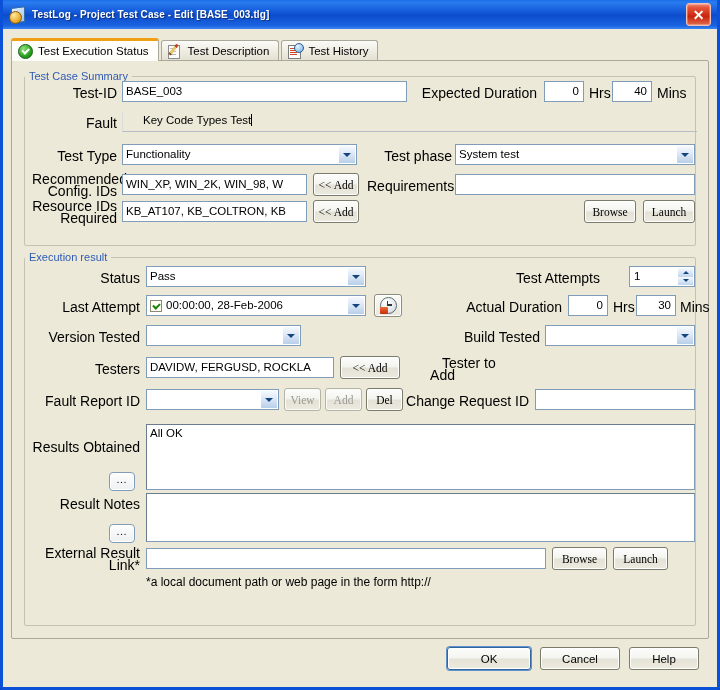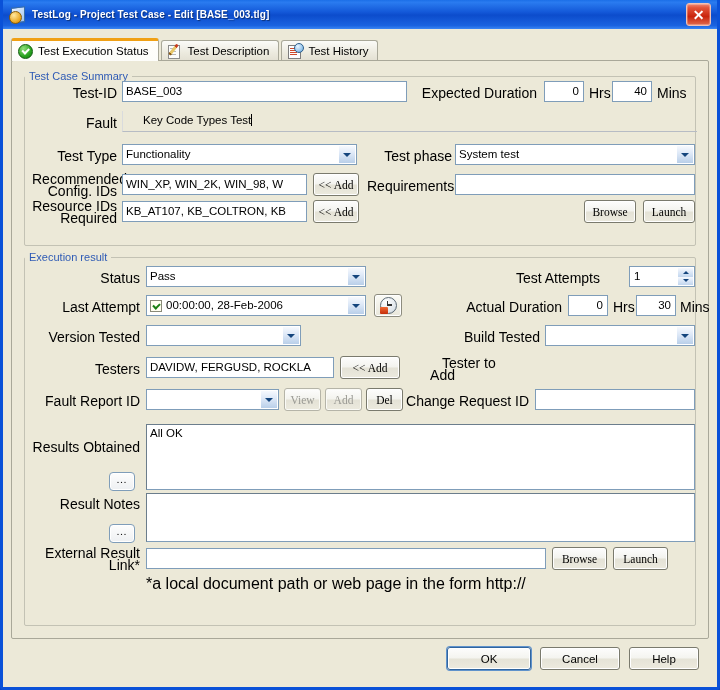--- a/index.html
+++ b/index.html
@@ -327,21 +327,21 @@
     border: 1px solid #7f9db9;
     border-top-color: #6b7d8c; border-left-color: #6b7d8c;
     font-size: 11.5px; color: #000;
     padding: 1px 3px; line-height: 14px;
     overflow: hidden;
     cursor: text;
   }
 
   .hint {
     position: absolute;
-    font-size: 16px; color: #000;
+    font-size: 12px; color: #000;
     white-space: nowrap;
   }
 
   
   .footer-btn {
     position: absolute;
     box-sizing: border-box;
     height: 23px;
     background: linear-gradient(to bottom,#fdfdfd 0%,#f4f4ef 48%,#e5e3d7 52%,#edeade 100%);
     border: 1px solid #7a7a6d;

